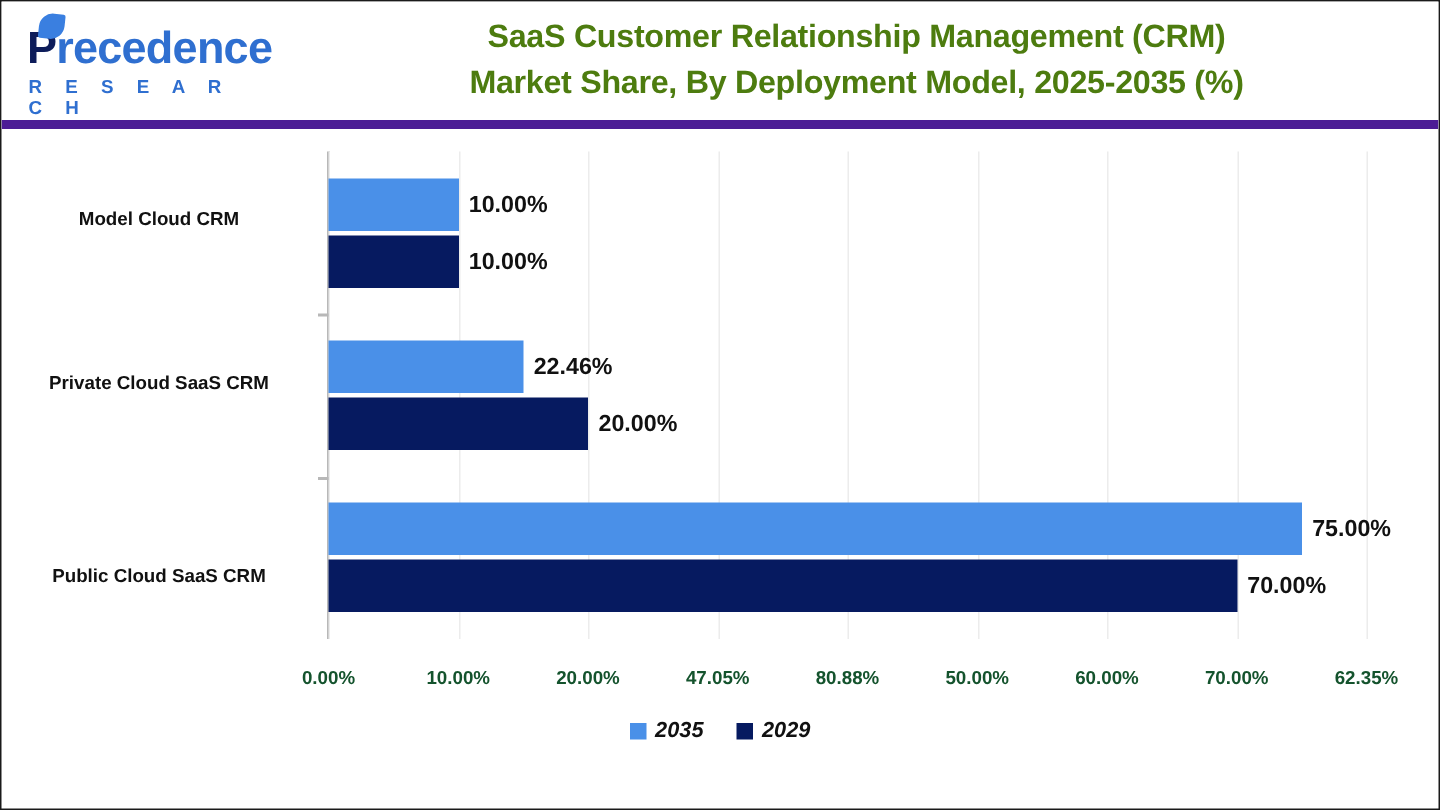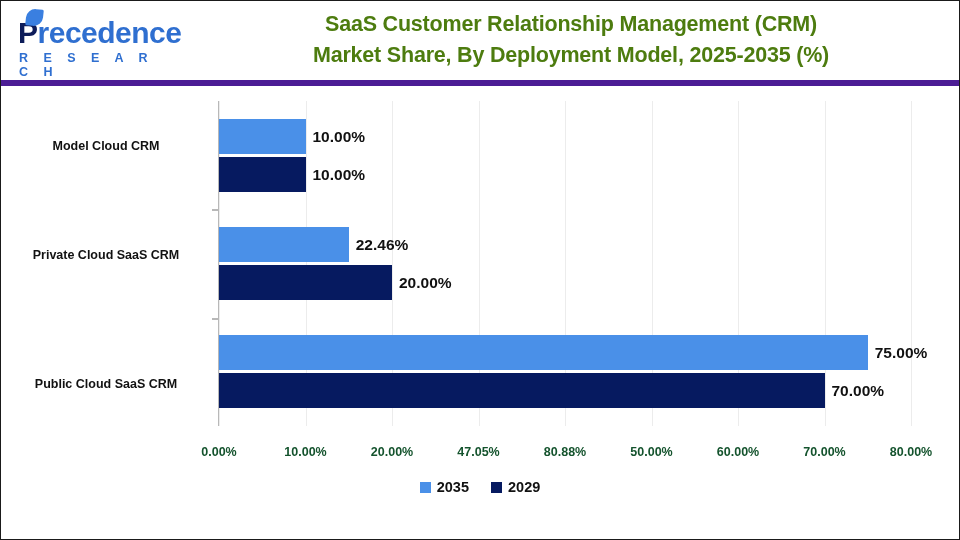--- a/index.html
+++ b/index.html
@@ -137,20 +137,21 @@
   }
 
   
   #legend {
     position: absolute;
     left: 0; top: 390px;
     width: 958px;
     display: flex;
     justify-content: center;
     gap: 22px;
+    font-style: italic;
   }
   .legend-item {
     display: flex;
     align-items: center;
     gap: 6px;
   }
   .legend-swatch {
     width: 11px; height: 11px;
     display: inline-block;
   }
@@ -197,21 +198,21 @@
         <div class="xlabel" style="left: 259.5px;">47.05%</div>
         <div class="gridline" style="left: 346px;"></div>
         <div class="xlabel" style="left: 346px;">80.88%</div>
         <div class="gridline" style="left: 432.5px;"></div>
         <div class="xlabel" style="left: 432.5px;">50.00%</div>
         <div class="gridline" style="left: 519px;"></div>
         <div class="xlabel" style="left: 519px;">60.00%</div>
         <div class="gridline" style="left: 605.5px;"></div>
         <div class="xlabel" style="left: 605.5px;">70.00%</div>
         <div class="gridline" style="left: 692px;"></div>
-        <div class="xlabel" style="left: 692px;">80.00%</div>
+        <div class="xlabel" style="left: 692px;">62.35%</div>
         <div class="cat-label" style="left: -218px; width: 210px; top: 37.1667px;">Model Cloud CRM</div>
         <div class="bar s2035" style="width: 86.5px; top: 17.6667px; background: rgb(74, 144, 232);"></div>
         <div class="bar-label" style="left: 93.5px; top: 17.6667px;">10.00%</div>
         <div class="bar s2025" style="width: 86.5px; top: 55.6667px; background: rgb(6, 26, 96);"></div>
         <div class="bar-label" style="left: 93.5px; top: 55.6667px;">10.00%</div>
         <div class="cat-label" style="left: -218px; width: 210px; top: 145.5px;">Private Cloud SaaS CRM</div>
         <div class="bar s2035" style="width: 129.75px; top: 126px; background: rgb(74, 144, 232);"></div>
         <div class="bar-label" style="left: 136.75px; top: 126px;">22.46%</div>
         <div class="bar s2025" style="width: 173px; top: 164px; background: rgb(6, 26, 96);"></div>
         <div class="bar-label" style="left: 180px; top: 164px;">20.00%</div>

